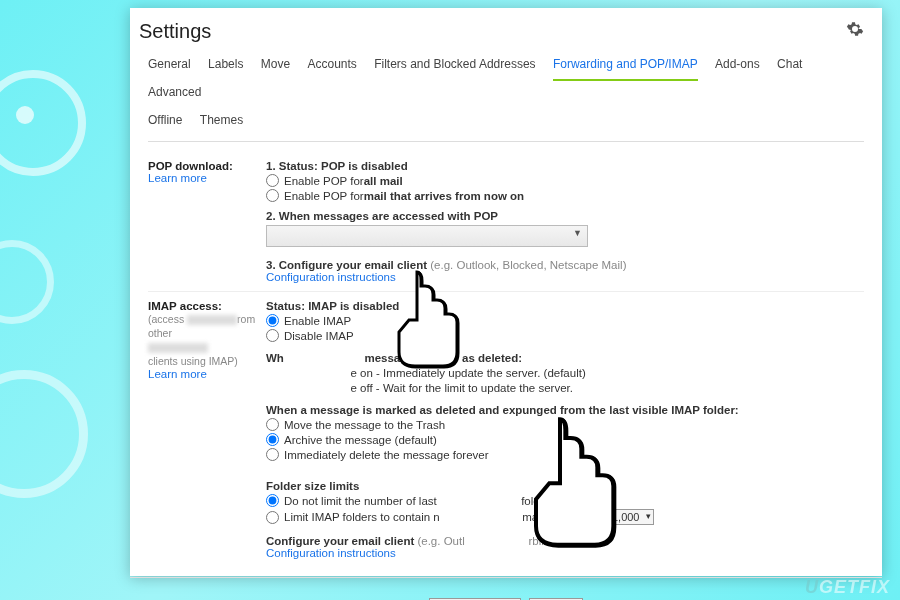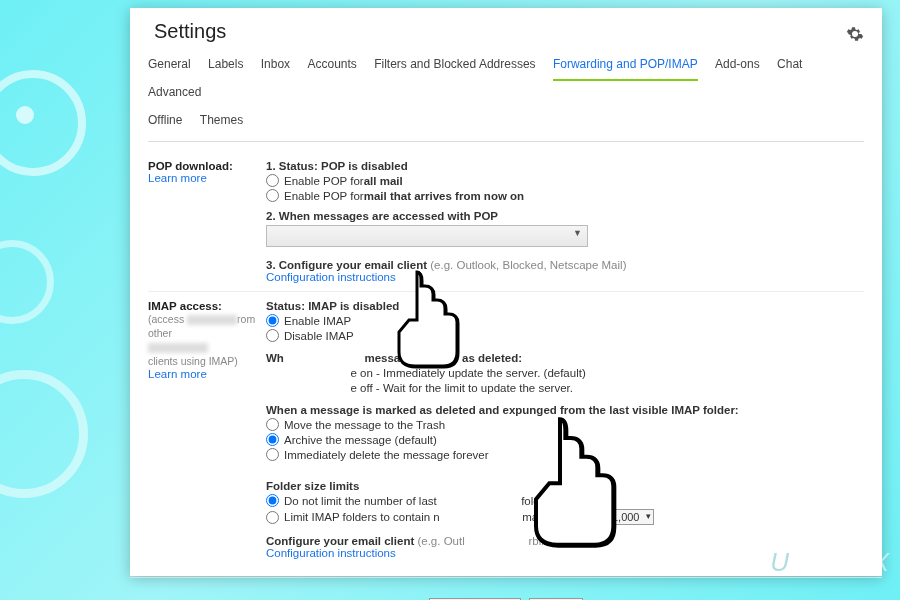--- a/index.html
+++ b/index.html
@@ -2,21 +2,21 @@
 <html><head>
 <meta charset="utf-8">
 <style>
 html,body{margin:0;padding:0;width:900px;height:600px;overflow:hidden;font-family:Arial,Helvetica,sans-serif;background:linear-gradient(135deg,#6ef0f5 0%,#a0f5f8 50%,#6ef0f5 100%)}
 .bg-circles{position:absolute;left:-40px;top:40px;width:180px;height:480px;pointer-events:none}
 .bg-circles .c1{position:absolute;left:20px;top:30px;width:90px;height:90px;border:8px solid rgba(255,255,255,.6);border-radius:50%}
 .bg-circles .c1::after{content:'';position:absolute;left:28px;top:28px;width:18px;height:18px;background:rgba(255,255,255,.7);border-radius:50%}
 .bg-circles .c2{position:absolute;left:10px;top:200px;width:70px;height:70px;border:7px solid rgba(255,255,255,.5);border-radius:50%}
 .bg-circles .c3{position:absolute;left:0;top:330px;width:110px;height:110px;border:9px solid rgba(255,255,255,.5);border-radius:50%}
 .panel{position:absolute;left:130px;top:8px;width:752px;height:568px;background:#fff;box-shadow:0 2px 14px rgba(0,0,0,.25);box-sizing:border-box}
-.panel-header{display:flex;justify-content:space-between;align-items:flex-end;padding:12px 18px 6px 24px}
+.panel-header{display:flex;justify-content:space-between;align-items:flex-start;padding:12px 18px 6px 9px}
 .title{font-size:20px;color:#222}
 .gear{width:18px;height:18px;color:#555;cursor:pointer}
 .tabs{padding:4px 18px 0 18px;font-size:12px;color:#444;line-height:22px}
 .tabs .tab{display:inline-block;margin-right:14px;padding-bottom:4px;cursor:pointer}
 .tabs .tab.active{color:#1a73e8;border-bottom:2px solid #84cc16}
 .tabs .row2{border-bottom:1px solid #ddd;padding-bottom:6px;margin-top:2px}
 .content{padding:10px 18px;font-size:11.5px;color:#333}
 .section{display:flex;border-bottom:1px solid #eee;padding:8px 0}
 .section:last-of-type{border-bottom:none}
 .col-l{width:118px;flex-shrink:0}
@@ -30,21 +30,21 @@
 .select{display:inline-block;width:320px;height:20px;border:1px solid #bbb;background:linear-gradient(#f5f5f5,#e8e8e8);position:relative;margin-top:3px}
 .select::after{content:'▼';position:absolute;right:5px;top:2px;font-size:9px;color:#555}
 .btnbar{text-align:center;padding:8px 0;border-top:1px solid #ddd}
 .btn{display:inline-block;border:1px solid #999;background:#f1f1f1;padding:3px 9px;font-size:11px;margin:12px 2px;cursor:pointer}
 .small-sel{display:inline-block;border:1px solid #999;background:#f5f5f5;padding:1px 14px 1px 5px;font-size:11px;position:relative}
 .small-sel::after{content:'▾';position:absolute;right:3px;top:1px;font-size:9px}
 .blur{filter:blur(2px);background:#ddd;display:inline-block;width:60px;height:10px;vertical-align:middle}
 .blur2{filter:blur(2px);background:#ddd;display:inline-block;width:50px;height:10px;vertical-align:middle}
 .cursor{position:absolute;pointer-events:none}
 .cursor svg{filter:drop-shadow(1px 1px 0 #000)}
-.watermark{position:absolute;right:10px;bottom:22px;font-size:26px;color:rgba(255,255,255,.55);font-weight:normal;letter-spacing:1px;font-style:italic}
+.watermark{position:absolute;right:10px;bottom:2px;font-size:18px;color:rgba(255,255,255,.55);font-weight:bold;letter-spacing:1px;font-style:italic}
 .watermark .g{color:rgba(120,200,200,.6)}
 </style>
 </head>
 <body>
 
 <div class="bg-circles">
   <div class="c1"></div>
     <div class="c2"></div>
     <div class="c3"></div>
 </div>
@@ -56,21 +56,21 @@
       <svg viewBox="0 0 24 24" width="18" height="18" fill="#555">
           <path d="M12 8a4 4 0 100 8 4 4 0 000-8zm9 4a7 7 0 01-.1 1.2l2 1.6-2 3.4-2.4-1a7 7 0 01-2 1.2l-.4 2.6h-4l-.4-2.6a7 7 0 01-2-1.2l-2.4 1-2-3.4 2-1.6A7 7 0 013 12c0-.4 0-.8.1-1.2l-2-1.6 2-3.4 2.4 1a7 7 0 012-1.2L8 3h4l.4 2.6a7 7 0 012 1.2l2.4-1 2 3.4-2 1.6c.1.4.2.8.2 1.2z"></path>
         </svg>
     </span>
   </div>
 
   <div class="tabs">
     <div>
       <span class="tab">General</span>
       <span class="tab">Labels</span>
-      <span class="tab">Inbox</span>
+      <span class="tab">Move</span>
       <span class="tab">Accounts</span>
       <span class="tab">Filters and Blocked Addresses</span>
       <span class="tab active">Forwarding and POP/IMAP</span>
       <span class="tab">Add-ons</span>
       <span class="tab">Chat</span>
       <span class="tab">Advanced</span>
     </div>
     <div class="row2">
       <span class="tab">Offline</span>
       <span class="tab">Themes</span>

